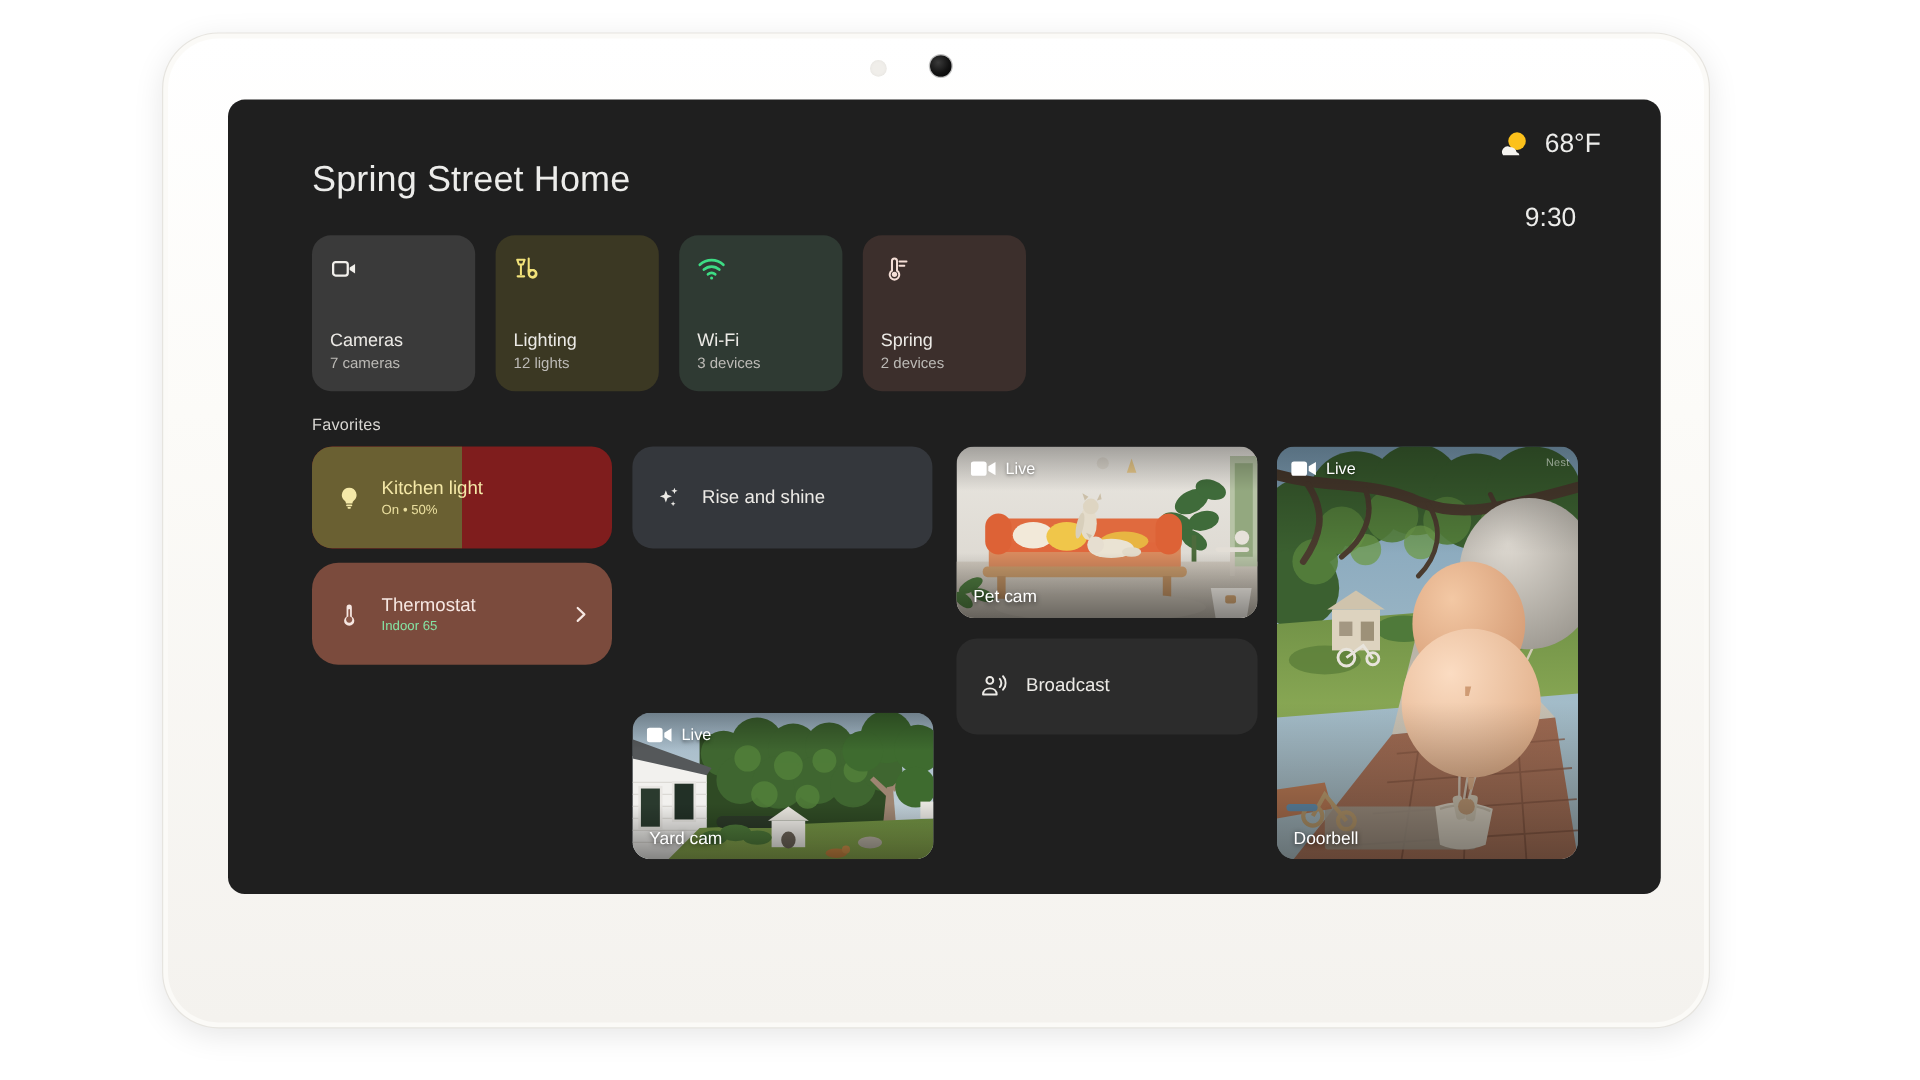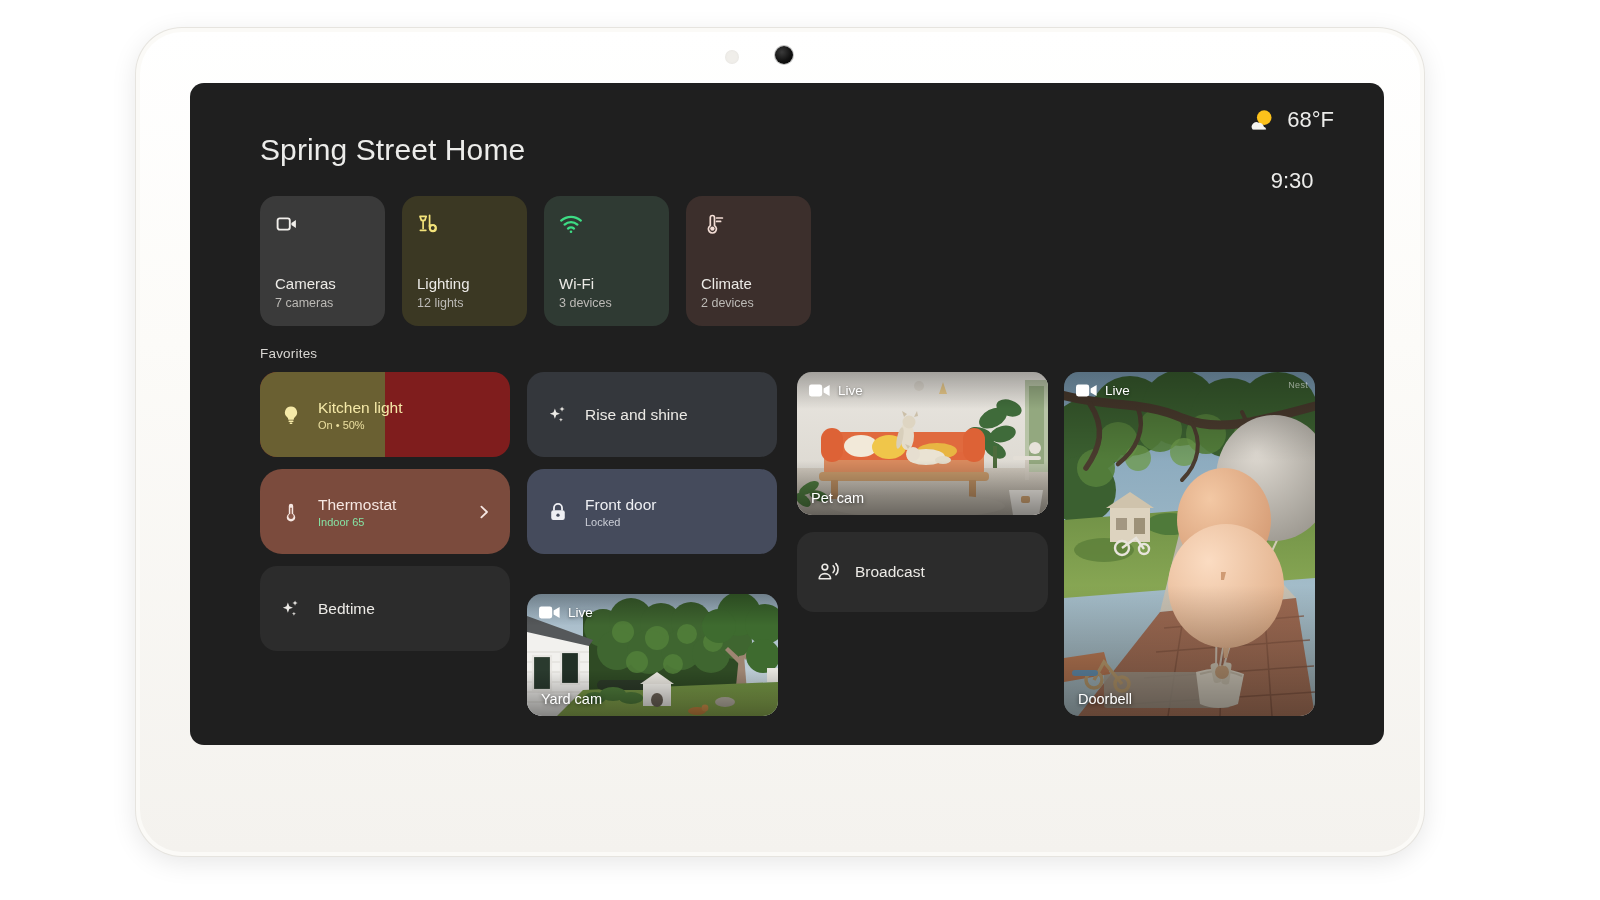--- a/index.html
+++ b/index.html
@@ -63,21 +63,21 @@
   #clock-time { font-size: 22px; color: #ececea; }
 
   .wx-icon { position: relative; width: 26px; height: 24px; display:block; }
 
   
   #category-row {
     position: absolute; left: 70px; top: 113px;
     display: flex; gap: 17px;
   }
   .cat-tile {
-    width: 125px; height: 130px;
+    width: 136px; height: 130px;
     border-radius: 16px;
     padding: 16px 15px 14px 15px;
     display: flex; flex-direction: column; justify-content: space-between;
     cursor: pointer;
   }
   .cat-tile .cat-ico { width: 24px; height: 24px; }
   .cat-name { font-size: 15px; color: #eceae6; line-height: 1.2; }
   .cat-sub { font-size: 12.5px; color: #bcbab6; margin-top: 3px; }
   .cat-text-wrap { margin-bottom: 2px; }
 
@@ -248,21 +248,21 @@
         </div>
 
         <div class="cat-tile" style="background:#3c2f2c">
           <svg class="cat-ico" viewBox="0 0 24 24">
             <path d="M9.3 13.6V5.6a2.1 2.1 0 0 1 4.2 0v8.0a4.0 4.0 0 1 1-4.2 0z" fill="none" stroke="#f4ded6" stroke-width="1.7"></path>
             <circle cx="11.4" cy="16.6" r="2.2" fill="#f4ded6"></circle>
             <line x1="15.6" y1="6.0" x2="21.4" y2="6.0" stroke="#f4ded6" stroke-width="1.7" stroke-linecap="round"></line>
             <line x1="15.6" y1="9.4" x2="19.6" y2="9.4" stroke="#f4ded6" stroke-width="1.7" stroke-linecap="round"></line>
           </svg>
           <div class="cat-text-wrap">
-            <div class="cat-name">Climate</div>
+            <div class="cat-name">Spring</div>
             <div class="cat-sub">2 devices</div>
           </div>
         </div>
 
       </div>
 
       <div id="fav-label">Favorites</div>
 
       <div id="fav-area">
 
@@ -291,59 +291,34 @@
             <div class="fav-text">
               <div class="fav-title">Thermostat</div>
               <div class="fav-sub">Indoor 65</div>
             </div>
           </div>
           <svg id="thermo-chevron" viewBox="0 0 16 16">
             <path d="M5.4 2.6l5.6 5.4-5.6 5.4" fill="none" stroke="#f6e7e2" stroke-width="1.8" stroke-linecap="round" stroke-linejoin="round"></path>
           </svg>
         </div>
 
-        <div class="fav-card" id="card-bedtime">
-          <div class="fav-inner">
-            <svg class="fav-ico" viewBox="0 0 24 24">
-              <path d="M8.6 5.0l1.5 4.0 4.0 1.5-4.0 1.5-1.5 4.0-1.5-4.0-4.0-1.5 4.0-1.5z" fill="#eceae6"></path>
-              <path d="M16.4 2.6l.8 2.1 2.1.8-2.1.8-.8 2.1-.8-2.1-2.1-.8 2.1-.8z" fill="#eceae6"></path>
-              <path d="M15.2 15.0l.6 1.6 1.6.6-1.6.6-.6 1.6-.6-1.6-1.6-.6 1.6-.6z" fill="#eceae6"></path>
-            </svg>
-            <div class="fav-text">
-              <div class="fav-title">Bedtime</div>
-            </div>
-          </div>
-        </div>
 
         <div class="fav-card" id="card-rise">
           <div class="fav-inner">
             <svg class="fav-ico" viewBox="0 0 24 24">
               <path d="M8.6 5.0l1.5 4.0 4.0 1.5-4.0 1.5-1.5 4.0-1.5-4.0-4.0-1.5 4.0-1.5z" fill="#eceae6"></path>
               <path d="M16.4 2.6l.8 2.1 2.1.8-2.1.8-.8 2.1-.8-2.1-2.1-.8 2.1-.8z" fill="#eceae6"></path>
               <path d="M15.2 15.0l.6 1.6 1.6.6-1.6.6-.6 1.6-.6-1.6-1.6-.6 1.6-.6z" fill="#eceae6"></path>
             </svg>
             <div class="fav-text">
               <div class="fav-title">Rise and shine</div>
             </div>
           </div>
         </div>
 
-        <div class="fav-card" id="card-frontdoor">
-          <div class="fav-inner">
-            <svg class="fav-ico" viewBox="0 0 24 24">
-              <path d="M7.6 10.4V7.6a4.4 4.4 0 0 1 8.8 0v2.8" fill="none" stroke="#eeeff3" stroke-width="2.0"></path>
-              <rect x="4.6" y="10.2" width="14.8" height="10.6" rx="2.4" fill="#eeeff3"></rect>
-              <circle cx="12" cy="15.5" r="1.8" fill="#454b5c"></circle>
-            </svg>
-            <div class="fav-text">
-              <div class="fav-title">Front door</div>
-              <div class="fav-sub">Locked</div>
-            </div>
-          </div>
-        </div>
 
         <div id="card-broadcast">
           <div class="fav-inner" style="height:100%">
             <svg class="fav-ico" viewBox="0 0 24 24">
               <circle cx="8.6" cy="6.6" r="3.1" fill="none" stroke="#eceae6" stroke-width="1.8"></circle>
               <path d="M2.4 19.4c0-3.4 2.8-5.6 6.2-5.6s6.2 2.2 6.2 5.6z" fill="none" stroke="#eceae6" stroke-width="1.8" stroke-linejoin="round"></path>
               <path d="M17.6 5.2a5.4 5.4 0 0 1 0 7.4" fill="none" stroke="#eceae6" stroke-width="1.8" stroke-linecap="round"></path>
               <path d="M20.6 2.8a9.0 9.0 0 0 1 0 12.2" fill="none" stroke="#eceae6" stroke-width="1.8" stroke-linecap="round"></path>
             </svg>
             <div class="fav-text">

